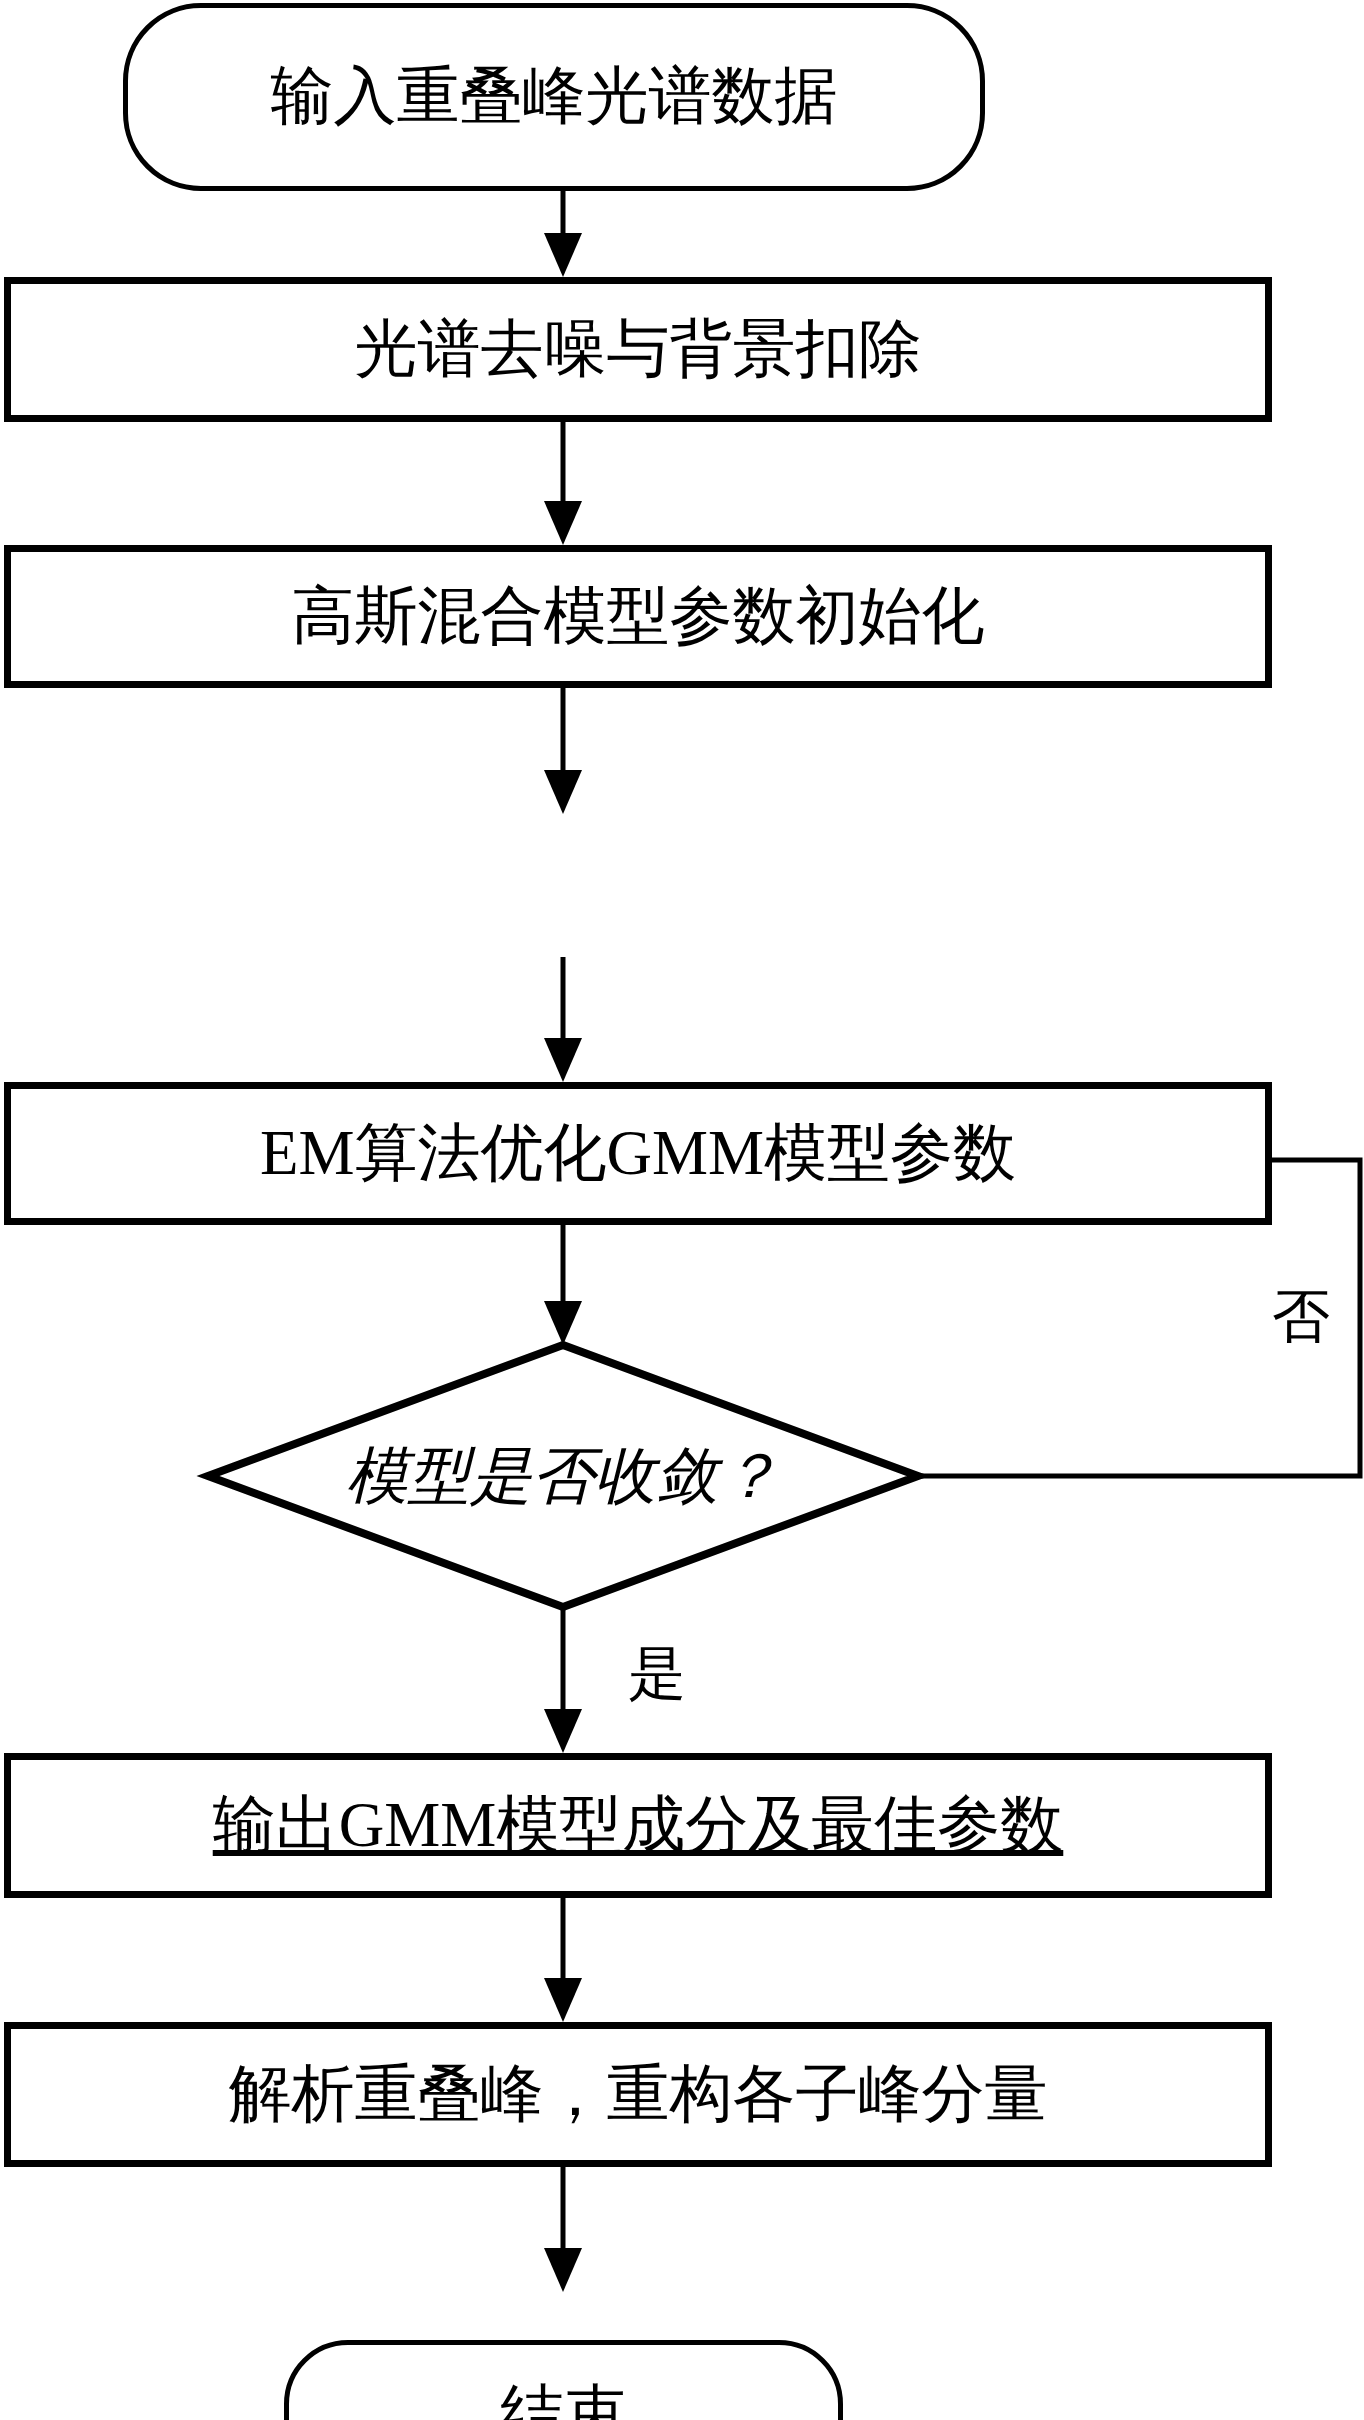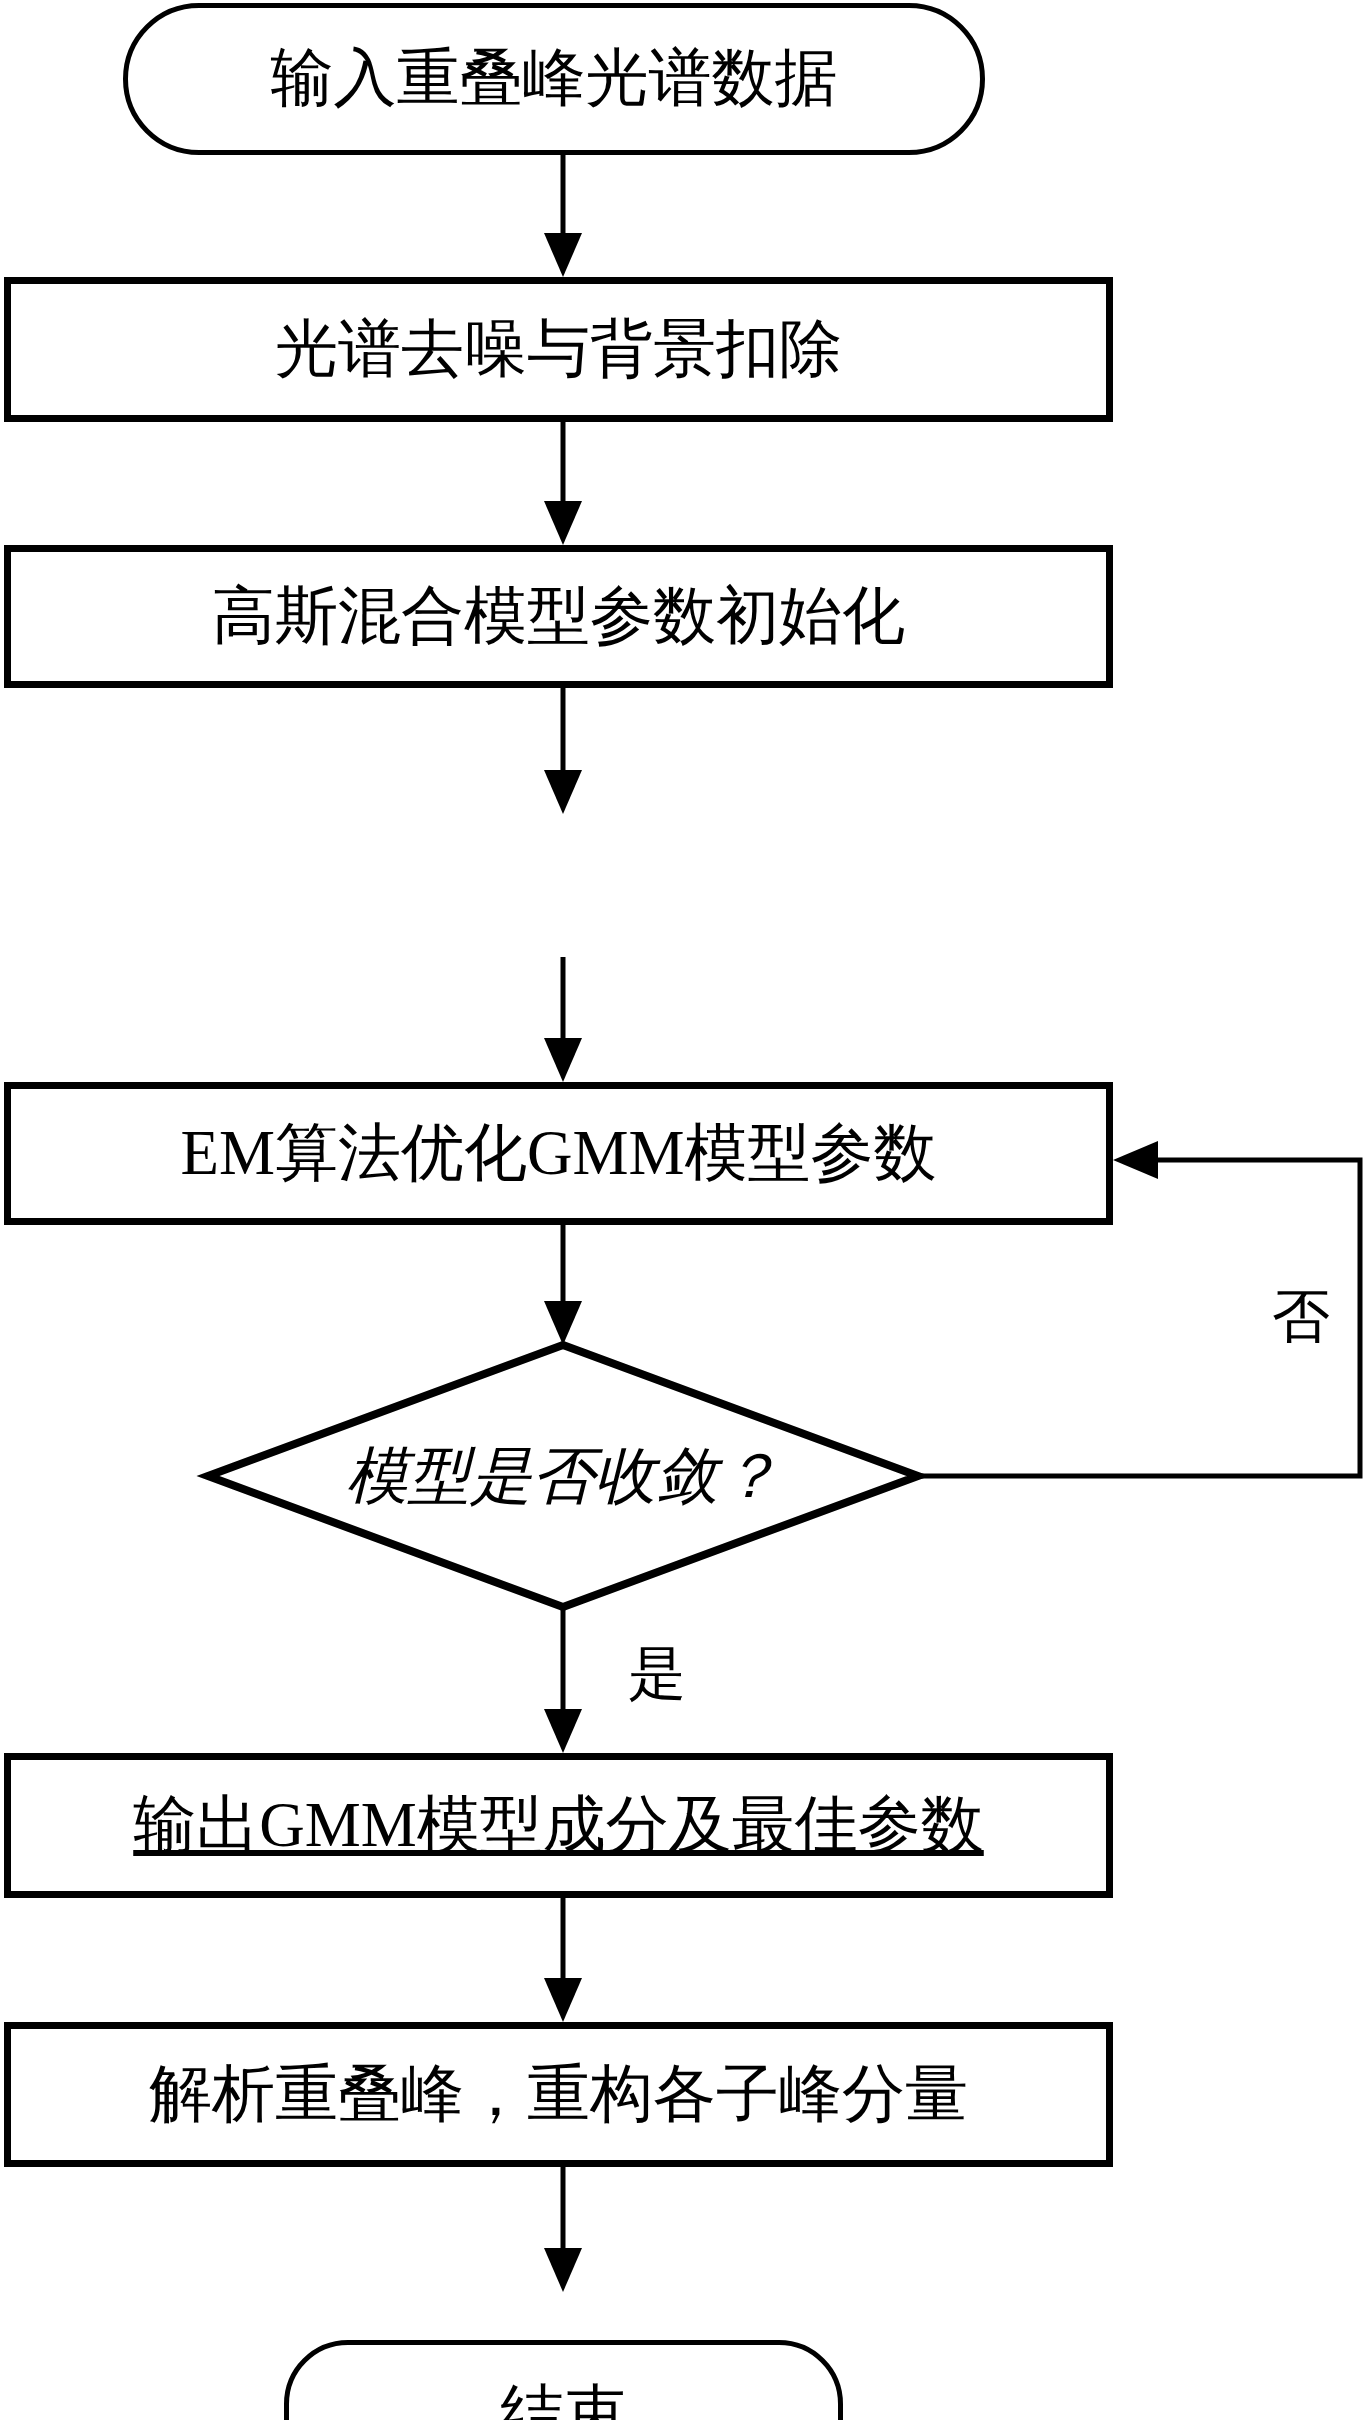--- a/index.html
+++ b/index.html
@@ -33,21 +33,21 @@
     text-align: center;
     background: #ffffff;
     font-size: 63px;
     line-height: 1.1;
     z-index: 2;
     white-space: nowrap;
   }
   .process {
     border: 7px solid #000000;
     left: 4px;
-    width: 1109px;
+    width: 1268px;
   }
   .stadium {
     border: 5px solid #000000;
   }
   .label-plain {
     position: absolute;
     background: transparent;
     border: none;
     z-index: 3;
     font-size: 58px;
@@ -117,21 +117,21 @@
       <line x1="563" y1="2167" x2="563" y2="2255" stroke="#000000" stroke-width="5"></line>
       <polygon points="544,2248 582,2248 563,2292"></polygon>
     </g>
 
     <g>
       <polyline points="918,1476 1360,1476 1360,1160 1158,1160" fill="none" stroke="#000000" stroke-width="5"></polyline>
       <polygon points="1113,1160 1158,1141 1158,1179"></polygon>
     </g>
   </svg>
 
-  <div class="node stadium" style="left:123px; top:3px; width:862px; height:152px; border-radius:78px;">
+  <div class="node stadium" style="left:123px; top:3px; width:862px; height:188px; border-radius:78px;">
     <span>输入重叠峰光谱数据</span>
   </div>
 
   <div class="node process" style="top:277px; height:145px;">
     <span>光谱去噪与背景扣除</span>
   </div>
 
   <div class="node process" style="top:545px; height:143px;">
     <span>高斯混合模型参数初始化</span>
   </div>

